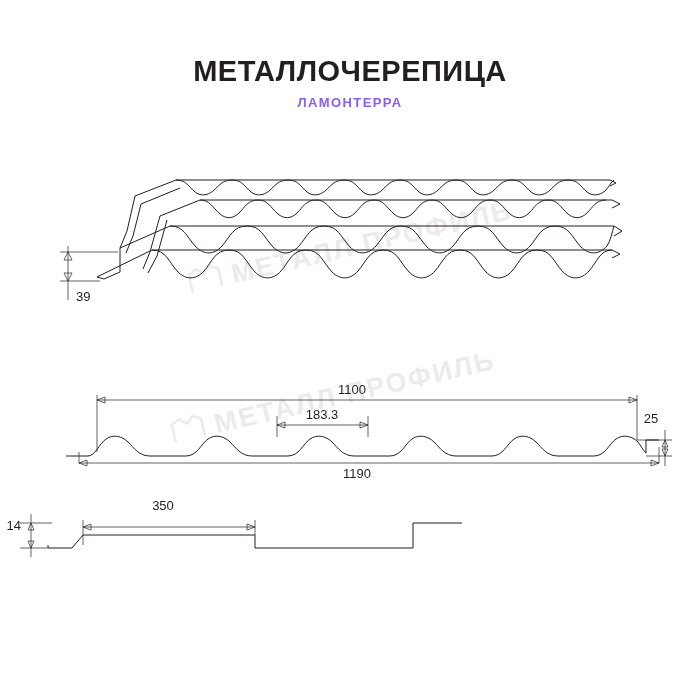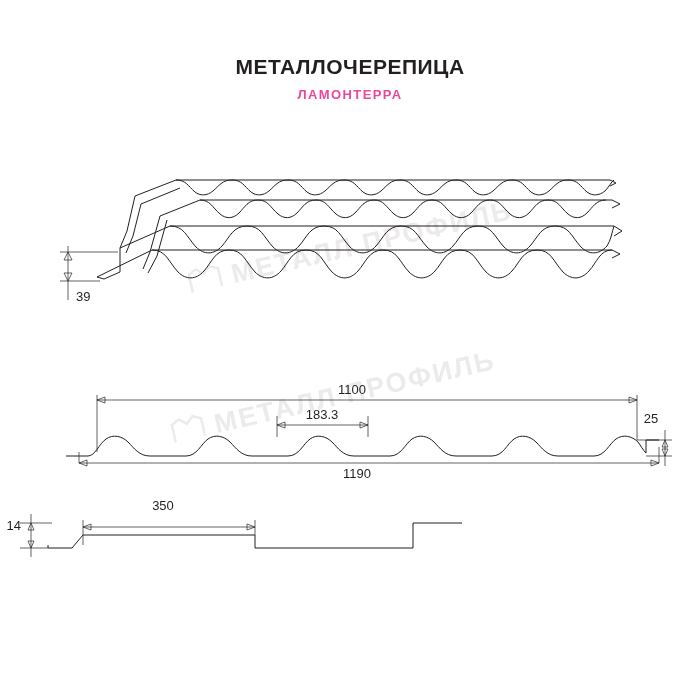--- a/index.html
+++ b/index.html
@@ -23,33 +23,33 @@
   }
   
   .title-block {
     position: absolute;
     left: 0;
     top: 56px;
     width: 700px;
     text-align: center;
   }
   .main-title {
-    font-size: 21px;
+    font-size: 29px;
     font-weight: bold;
     letter-spacing: 0.5px;
     line-height: 1.05;
     color: #231f20;
     margin: 0;
     padding: 0;
   }
   .sub-title {
     font-size: 13px;
     font-weight: bold;
     letter-spacing: 1.4px;
-    color: #ec4899;
+    color: #8b5cf6;
     margin: 9px 0 0 0;
     padding: 0;
   }
   
   .wm {
     position: absolute;
     color: #eceaea;
     font-weight: bold;
     font-size: 27px;
     letter-spacing: 2px;

